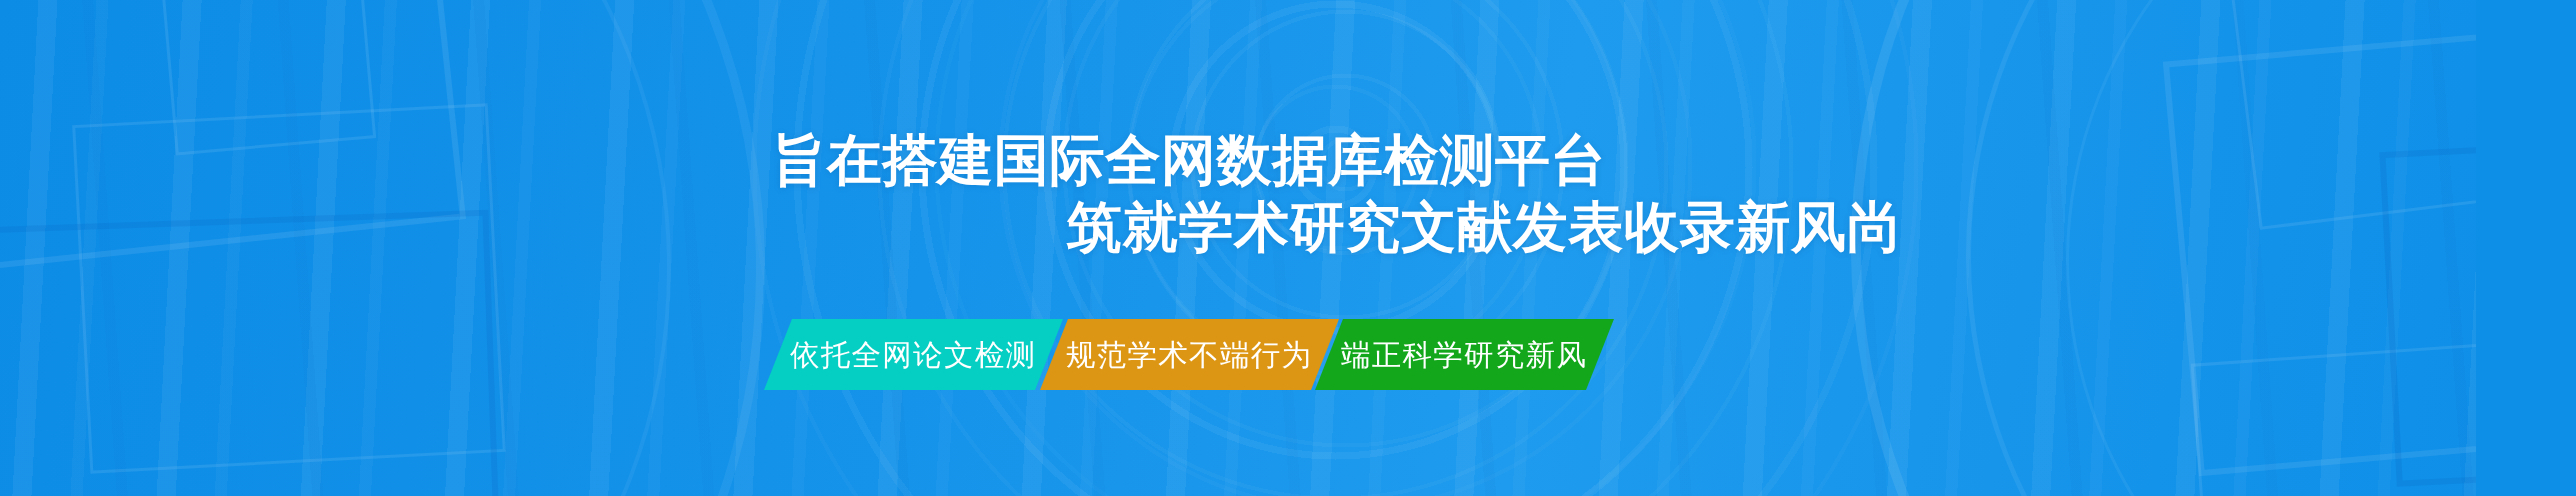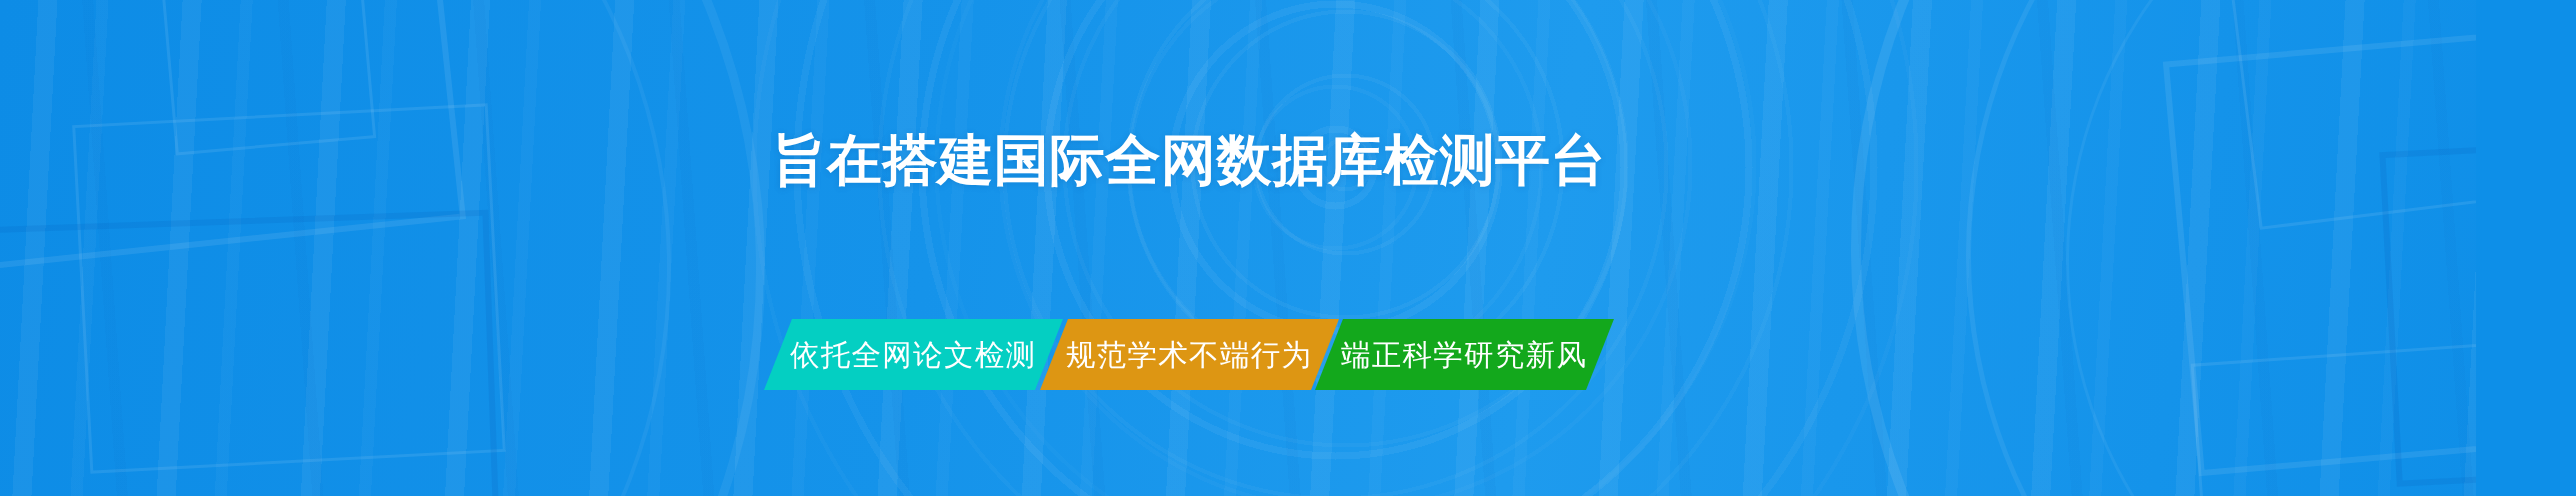--- a/index.html
+++ b/index.html
@@ -199,20 +199,21 @@
 
   <div class="arc" style="left:1851px; top:-376px; width:1154px; height:1248px; border-width:10.7px; border-color:rgba(255,255,255,0.085);"></div>
   <div class="arc" style="left:1966px; top:-268px; width:993px; height:1047px; border-width:5.4px; border-color:rgba(255,255,255,0.07);"></div>
   <div class="arc" style="left:2066px; top:-174px; width:832px; height:872px; border-width:3.4px; border-color:rgba(255,255,255,0.06);"></div>
 
   <div class="arc" style="left:-510px; top:-402px; width:1275px; height:1342px; border-width:9.4px; border-color:rgba(255,255,255,0.06);"></div>
   <div class="arc" style="left:-349px; top:-282px; width:1020px; height:1100px; border-width:4.7px; border-color:rgba(255,255,255,0.05);"></div>
 
   <div class="headline" style="color: rgb(255, 255, 255);">
     <div class="line1">旨在搭建国际全网数据库检测平台</div>
+    <div class="line2">筑就学术研究文献发表收录新风尚</div>
   </div>
 
   <div class="tags">
     <div class="tag tag-1" style="background: rgb(4, 207, 194);">
       <span class="tag-label" style="color: rgb(255, 255, 255);">依托全网论文检测</span>
     </div>
     <div class="tag tag-2" style="background: rgb(221, 150, 19);">
       <span class="tag-label" style="color: rgb(255, 255, 255);">规范学术不端行为</span>
     </div>
     <div class="tag tag-3" style="background: rgb(19, 168, 28);">

